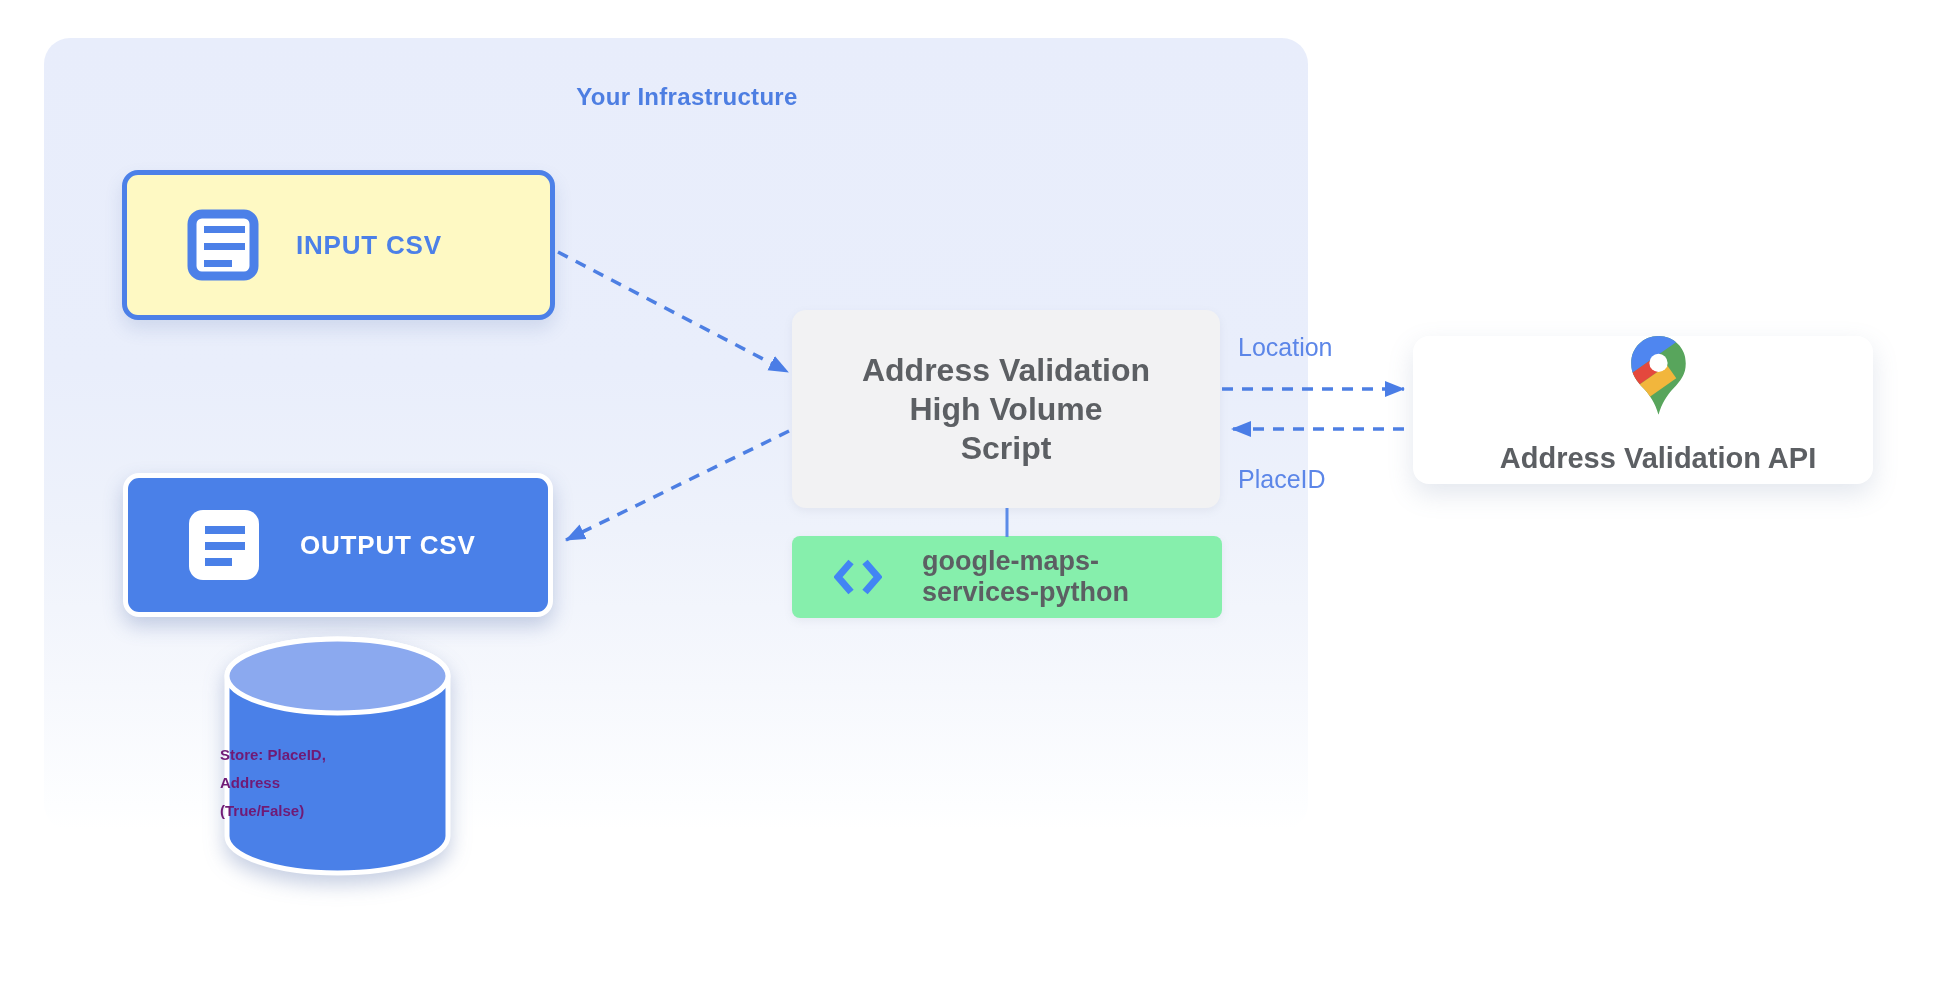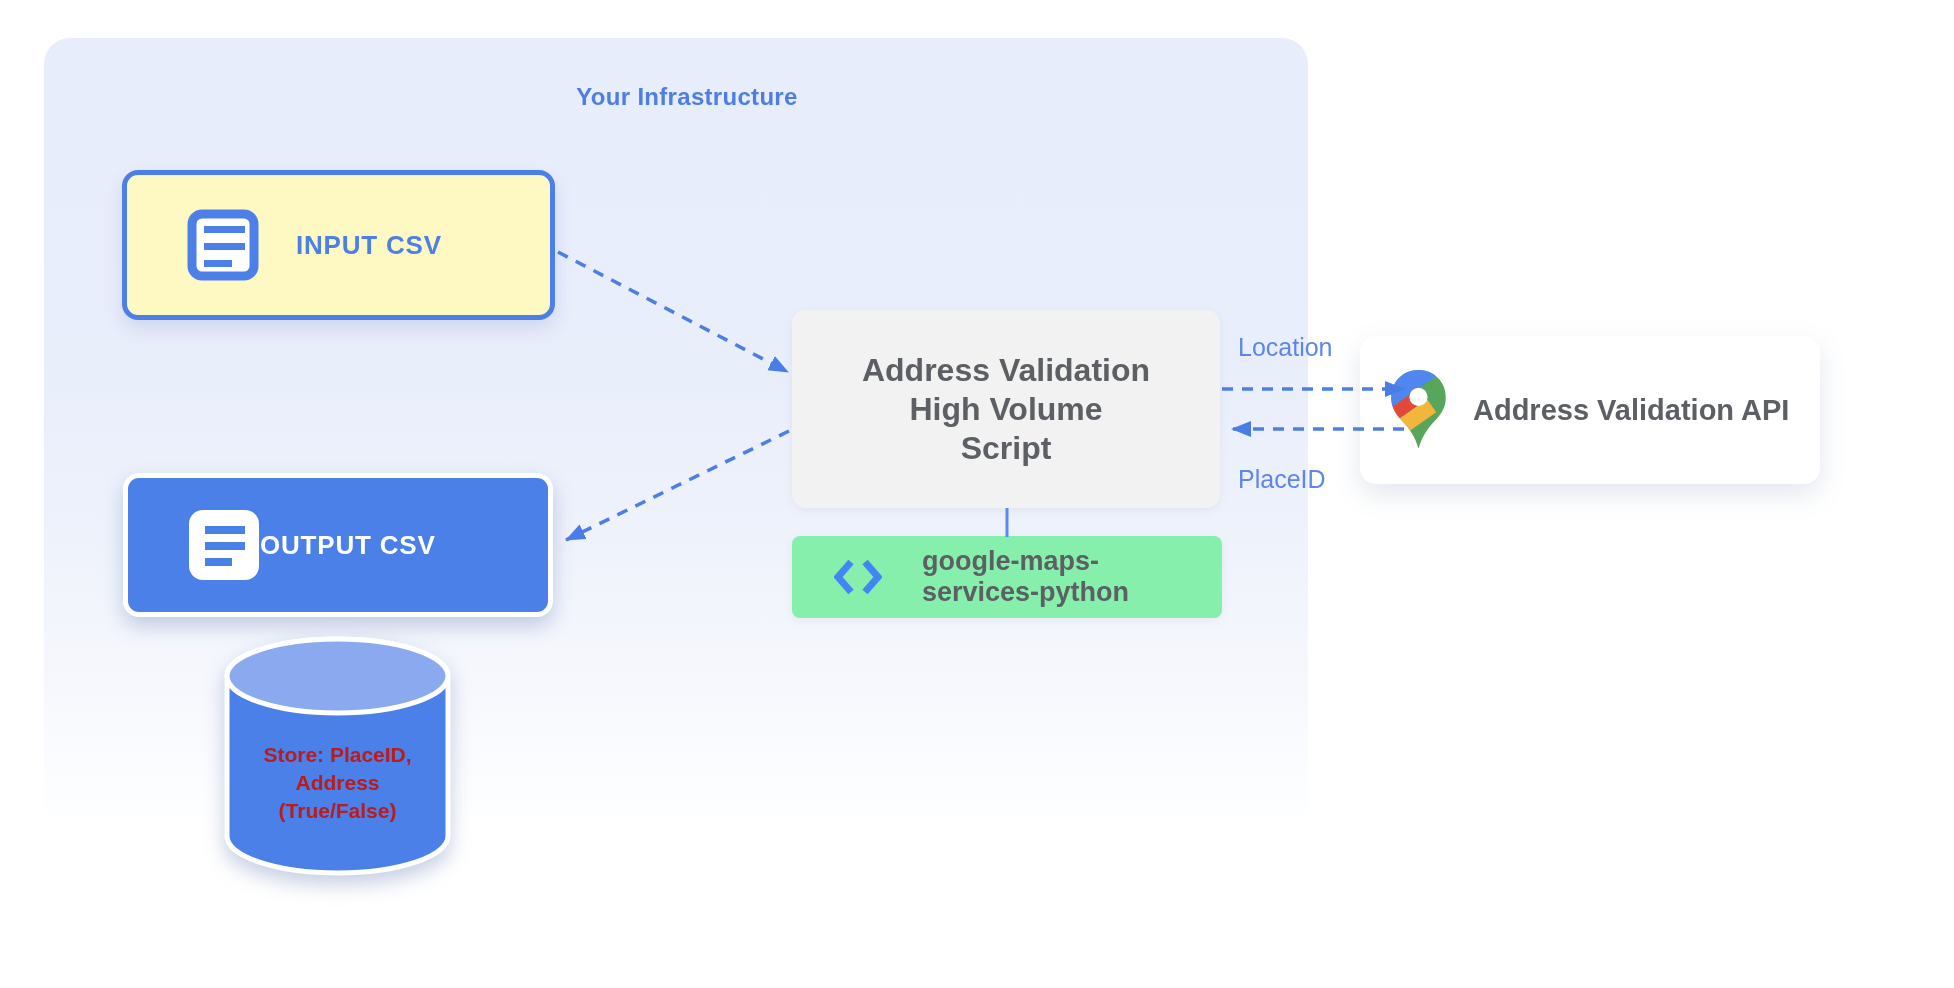--- a/index.html
+++ b/index.html
@@ -50,20 +50,21 @@
     font-size: 26px; font-weight: 700; letter-spacing: 0.8px; color: #4c80e8;
   }
 
   .output-csv {
     left: 123px; top: 473px;
     width: 430px; height: 144px;
     background: #4a80e8;
     border: 5px solid #ffffff;
     border-radius: 16px;
     padding-left: 60px;
+    gap: 40px;
     box-shadow: 0 9px 20px rgba(63, 92, 160, 0.28);
   }
   .output-csv .label {
     font-size: 26px; font-weight: 700; letter-spacing: 0.8px; color: #ffffff;
   }
 
   .script-box {
     left: 792px; top: 310px;
     width: 428px; height: 198px;
     background: #f2f2f3;
@@ -86,45 +87,46 @@
     gap: 40px;
     box-shadow: 0 3px 8px rgba(120, 130, 150, 0.10);
   }
   .library-text {
     font-size: 27px; font-weight: 700; line-height: 31px;
     color: #5c5f63;
     text-align: left;
   }
 
   .api-box {
-    left: 1360px; top: 336px;
+    left: 1413px; top: 336px;
     width: 460px; height: 148px;
     background: #ffffff;
     border-radius: 16px;
     padding-left: 30px;
     gap: 26px;
     box-shadow: 0 10px 26px rgba(100, 120, 160, 0.18);
+    flex-direction: column;
   }
   .api-box .label {
     font-size: 29px; font-weight: 700; color: #5c5f63;
   }
 
   
   .cylinder-svg {
     position: absolute;
     left: 220px; top: 636px;
     filter: drop-shadow(0 9px 10px rgba(63, 92, 160, 0.30));
   }
   .cylinder-text {
     position: absolute;
     left: 220px; top: 741px;
     width: 235px;
-    text-align: center;
-    font-size: 21px; font-weight: 700; line-height: 28px;
-    color: #b91c1c;
+    text-align: left;
+    font-size: 15px; font-weight: 700; line-height: 28px;
+    color: #701a75;
   }
 
   
   .edge-label {
     position: absolute;
     width: 160px;
     text-align: left;
     font-size: 25px; font-weight: 400;
     color: #5c86e8;
   }

